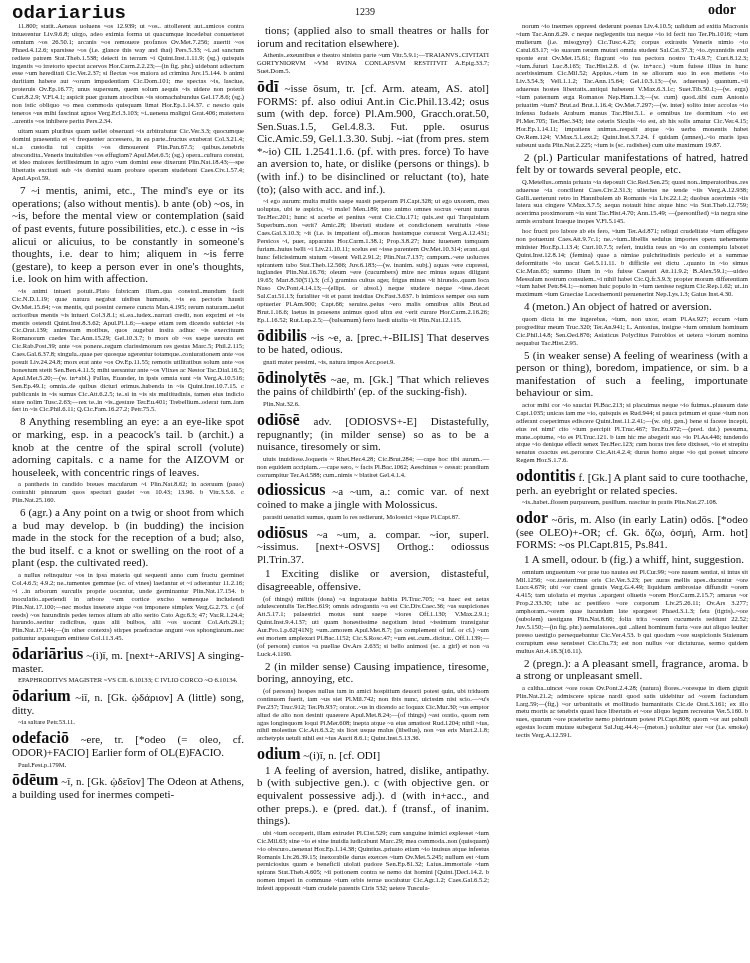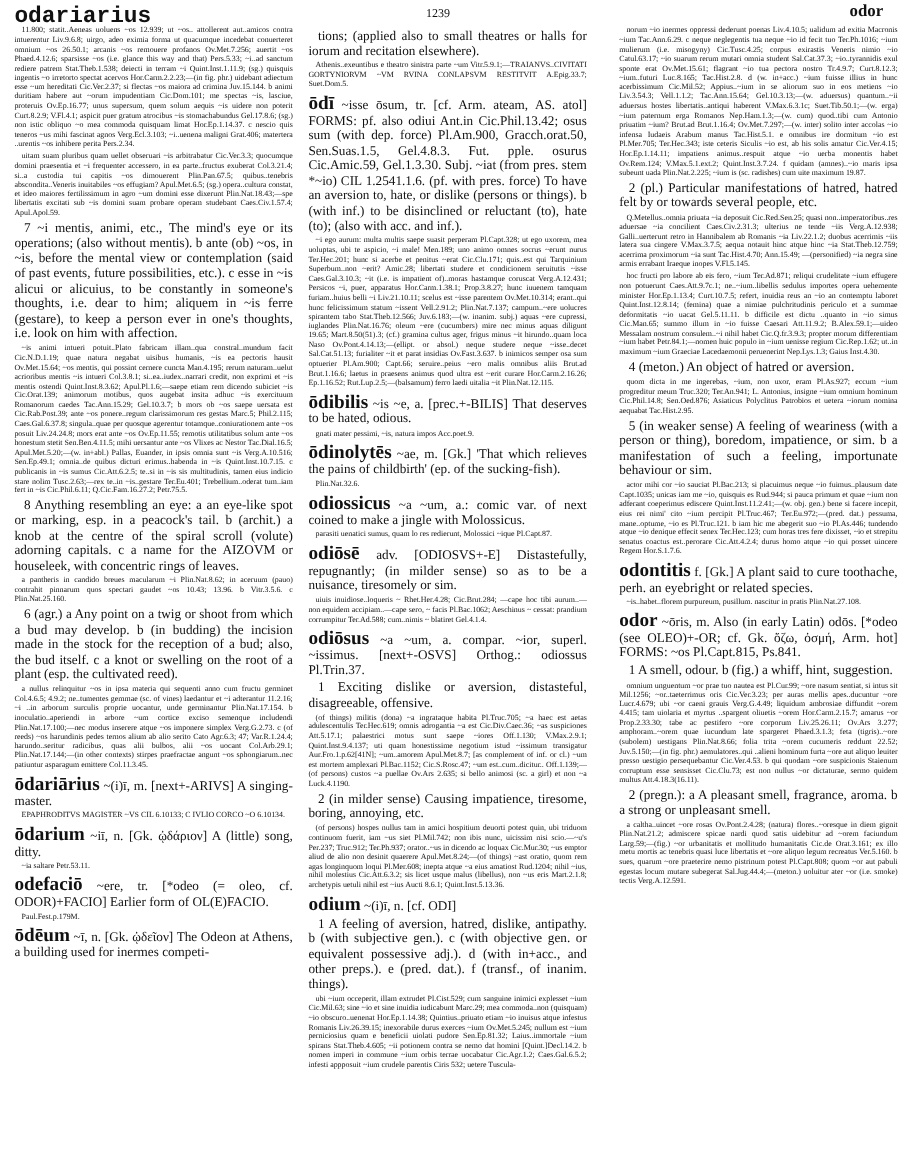--- a/index.html
+++ b/index.html
@@ -61,26 +61,26 @@
     </div>
     <div class="entry">
       <p class="def"><span class="lemma">ōdibilis</span><span> ~is ~e, a. [prec.+-BILIS] That deserves to be hated, odious.</span></p>
       <p class="cit ind">gnati mater pessimi, ~is, natura impos Acc.poet.9.</p>
     </div>
     <div class="entry">
       <p class="def"><span class="lemma">ōdinolytēs</span><span> ~ae, m. [Gk.] 'That which relieves the pains of childbirth' (ep. of the sucking-fish).</span></p>
       <p class="cit ind">Plin.Nat.32.6.</p>
     </div>
     <div class="entry">
+      <p class="def"><span class="lemma">odiōsē</span><span> adv. [ODIOSVS+-E] Distastefully, repugnantly; (in milder sense) so as to be a nuisance, tiresomely or sim.</span></p>
+      <p class="cit ind">uiuis inuidiose..loqueris ~ Rhet.Her.4.28; Cic.Brut.284; —cape hoc tibi aurum..— non equidem accipiam..—cape sero, ~ facis Pl.Bac.1062; Aeschinus ~ cessat: prandium corrumpitur Ter.Ad.588; cum..nimis ~ blatiret Gel.4.1.4.</p>
+    </div>
+    <div class="entry">
       <p class="def"><span class="lemma">odiossicus</span><span> ~a ~um, a.: comic var. of next coined to make a jingle with Molossicus.</span></p>
       <p class="cit ind">parasiti uenatici sumus, quam lo res redierunt, Molossici ~ique Pl.Capt.87.</p>
-    </div>
-    <div class="entry">
-      <p class="def"><span class="lemma">odiōsē</span><span> adv. [ODIOSVS+-E] Distastefully, repugnantly; (in milder sense) so as to be a nuisance, tiresomely or sim.</span></p>
-      <p class="cit ind">uiuis inuidiose..loqueris ~ Rhet.Her.4.28; Cic.Brut.284; —cape hoc tibi aurum..— non equidem accipiam..—cape sero, ~ facis Pl.Bac.1062; Aeschinus ~ cessat: prandium corrumpitur Ter.Ad.588; cum..nimis ~ blatiret Gel.4.1.4.</p>
     </div>
     <div class="entry">
       <p class="def"><span class="lemma">odiōsus</span><span> ~a ~um, a. compar. ~ior, superl. ~issimus. [next+-OSVS] Orthog.: odiossus Pl.Trin.37.</span></p>
     </div>
     <p class="def ind">1 Exciting dislike or aversion, distasteful, disagreeable, offensive.</p>
     <p class="cit ind">(of things) militis (dona) ~a ingrataque habita Pl.Truc.705; ~a haec est aetas adulescentulis Ter.Hec.619; omnis adrogantia ~a est Cic.Div.Caec.36; ~as suspiciones Att.5.17.1; palaestrici motus sunt saepe ~iores Off.1.130; V.Max.2.9.1; Quint.Inst.9.4.137; uti quam honestissime negotium istud ~issimum transigatur Aur.Fro.1.p.62[41N]; ~um..amorem Apul.Met.8.7; [as complement of inf. or cl.) ~um est mortem amplexari Pl.Bac.1152; Cic.S.Rosc.47; ~um est..cum..dicitur.. Off.1.139;—(of persons) custos ~a puellae Ov.Ars 2.635; si bello animosi (sc. a girl) et non ~a Luck.4.1190.</p>
     <p class="def ind">2 (in milder sense) Causing impatience, tiresome, boring, annoying, etc.</p>
     <p class="cit ind">(of persons) hospes nullus tam in amici hospitium deuorti potest quin, ubi triduom continuom fuerit, iam ~us siet Pl.Mil.742; non ibis nunc, uicissim nisi scio.—~u's Per.237; Truc.912; Ter.Ph.937; orator..~us in dicendo ac loquax Cic.Mur.30; ~us emptor aliud de alio non desinit quaerere Apul.Met.8.24;—(of things) ~ast oratio, quom rem agas longinquom loqui Pl.Mer.608; inepta atque ~a eius amatiost Rud.1204; nihil ~ius, nihil molestius Cic.Att.6.3.2; sis licet usque malus (libellus), non ~us eris Mart.2.1.8; archetypis uetuli nihil est ~ius Aucti 8.6.1; Quint.Inst.5.13.36.</p>
     <div class="entry">
       <p class="def"><span class="lemma">odium</span><span> ~(i)ī, n. [cf. ODI]</span></p>

